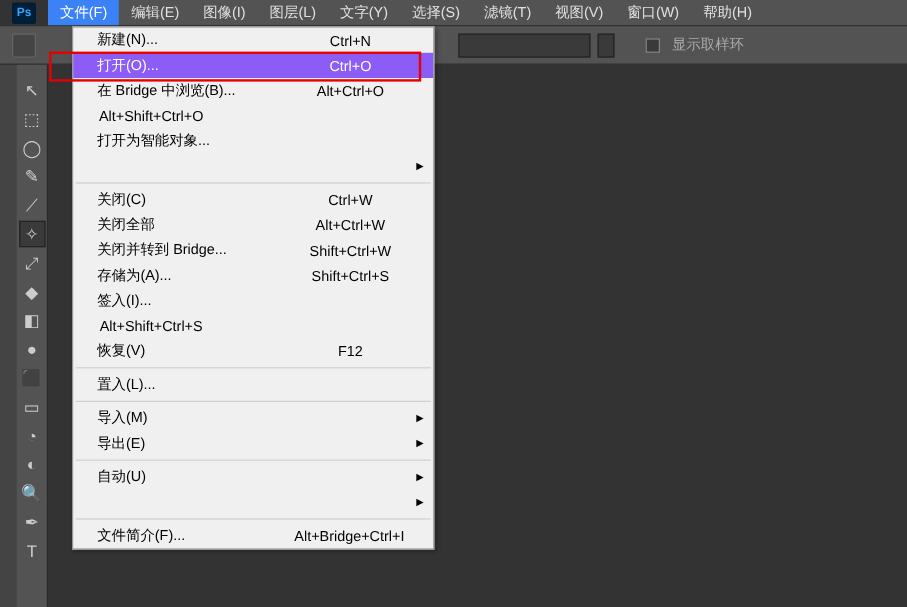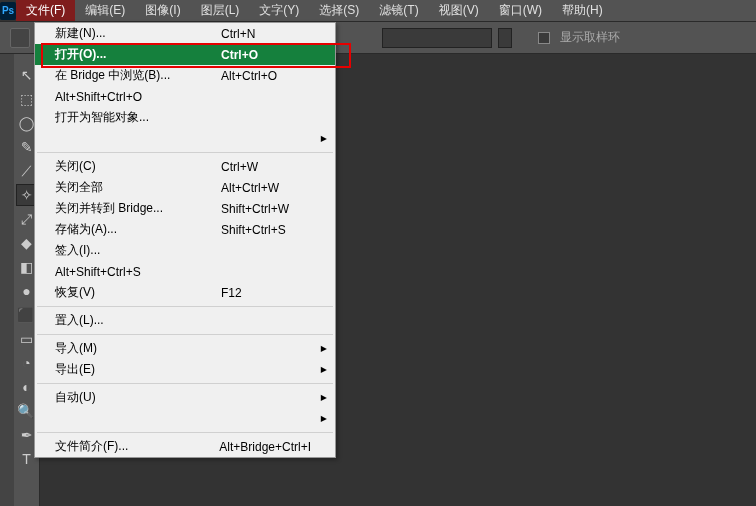--- a/index.html
+++ b/index.html
@@ -1,39 +1,39 @@
 <!DOCTYPE html>
 <html><head>
 <meta charset="utf-8">
 <style>
 * { margin: 0; padding: 0; box-sizing: border-box; font-family: "Microsoft YaHei", sans-serif; }
 body { background: #535353; width: 756px; height: 506px; overflow: hidden; font-size: 12px; color: #e0e0e0; }
 .menubar { background: #535353; height: 22px; display: flex; align-items: stretch; border-bottom: 1px solid #2a2a2a; }
-.logo { width: 16px; background: #333; display: flex; align-items: center; justify-content: center; text-align: center; }
+.logo { width: 40px; background: #333; display: flex; align-items: center; justify-content: center; text-align: center; }
 .logo-box { width: 20px; height: 18px; background: #001e36; border-radius: 2px; color: #31a8ff; font-weight: bold; font-size: 10px; display: flex; align-items: center; justify-content: center; }
 .menu-item { padding: 0 10px; display: flex; align-items: center; cursor: pointer; }
-.menu-item.active { background: #7f1d1d; color: #fff; }
+.menu-item.active { background: #3b82f6; color: #fff; }
 .options-bar { height: 32px; background: #535353; border-bottom: 1px solid #2a2a2a; display: flex; align-items: center; padding-left: 10px; gap: 6px; }
 .tool-icon-box { width: 20px; height: 20px; background: #444; border: 1px solid #666; border-radius: 2px; }
 .dropdown-field { width: 110px; height: 20px; background: #3a3a3a; border: 1px solid #222; }
 .arrow-btns { width: 14px; height: 20px; background: #3a3a3a; border: 1px solid #222; display: flex; flex-direction: column; }
 .checkbox { width: 12px; height: 12px; border: 1px solid #888; background: #3a3a3a; margin-left: 20px; }
 .opt-label { color: #aaa; margin-left: 4px; }
 .main { display: flex; height: calc(100% - 54px); }
 .tool-strip { width: 14px; background: #444; }
 .toolbox { width: 26px; background: #535353; border-right: 1px solid #2a2a2a; display: flex; flex-direction: column; padding-top: 10px; gap: 2px; align-items: center; }
 .tool { width: 22px; height: 22px; display: flex; align-items: center; justify-content: center; color: #ccc; font-size: 14px; }
 .tool.active { background: #3a3a3a; border: 1px solid #222; }
 .canvas { flex: 1; background: #333; }
-.dropdown { position: absolute; left: 34px; top: 22px; width: 302px; background: #f0f0f0; color: #000; border: 1px solid #979797; box-shadow: 2px 2px 4px rgba(0,0,0,0.3); font-size: 12px; }
+.dropdown { position: absolute; left: 60px; top: 22px; width: 302px; background: #f0f0f0; color: #000; border: 1px solid #979797; box-shadow: 2px 2px 4px rgba(0,0,0,0.3); font-size: 12px; }
 .dropdown-item { height: 21px; display: flex; align-items: center; padding: 0 24px 0 20px; position: relative; }
-.dropdown-item.highlighted { background: #15803d; color: #fff; font-weight: bold; }
+.dropdown-item.highlighted { background: #8b5cf6; color: #fff; }
 .redbox { position: absolute; left: 41px; top: 43px; width: 310px; height: 25px; border: 2px solid #e60000; pointer-events: none; }
 .dd-label { flex: 1; }
-.dd-shortcut { text-align: left; min-width: 90px; }
+.dd-shortcut { text-align: center; min-width: 90px; }
 .dd-submenu { position: absolute; right: 8px; }
 .separator { height: 1px; background: #d0d0d0; margin: 3px 2px; }
 </style>
 </head>
 <body>
 
 <div class="menubar">
   <div class="logo">
     <div class="logo-box">Ps</div>
   </div>

